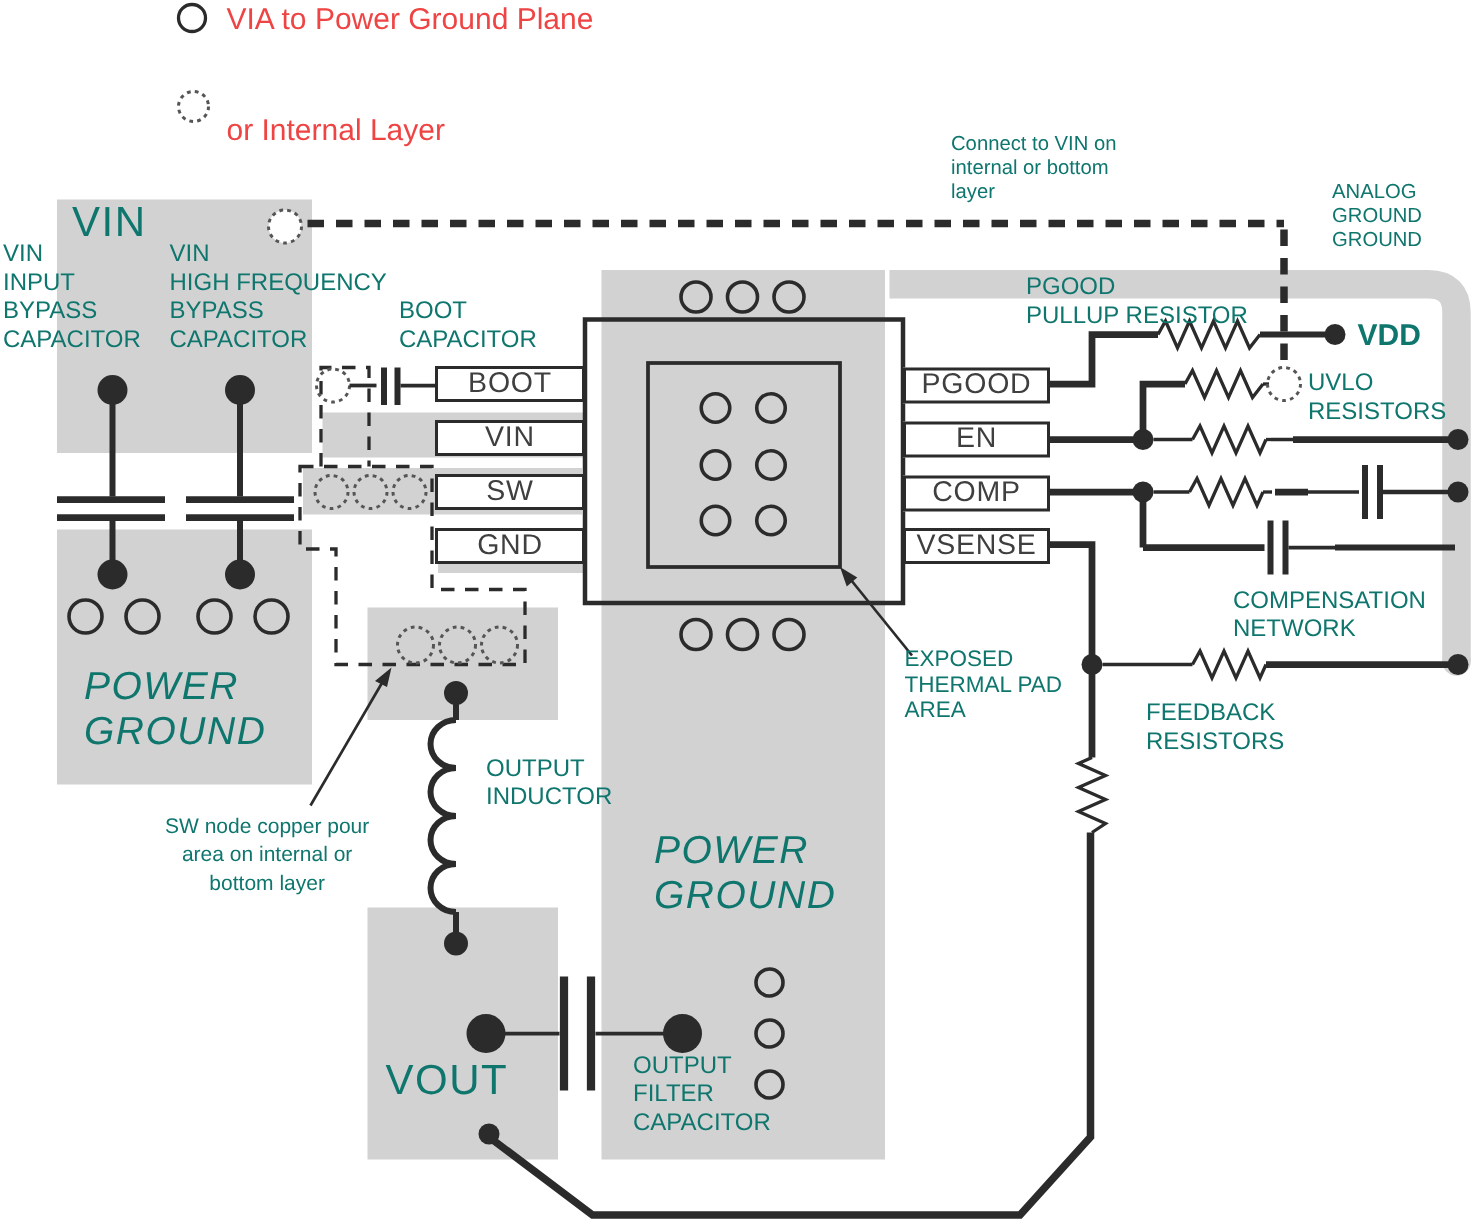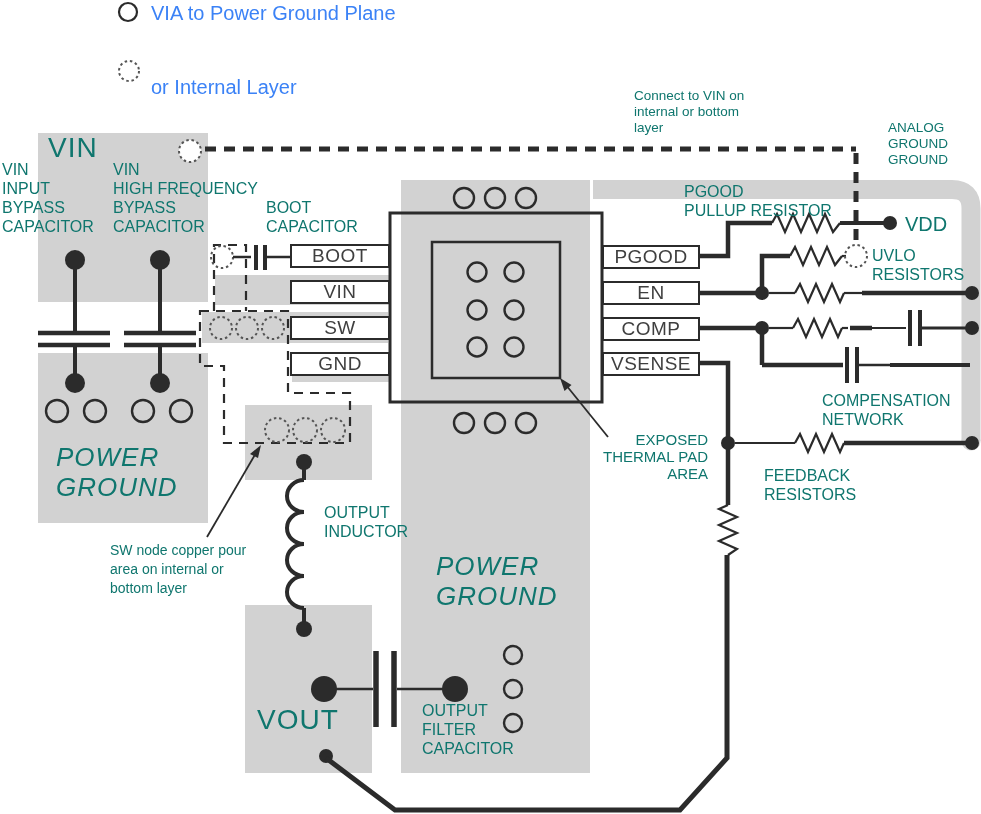--- a/index.html
+++ b/index.html
@@ -11,26 +11,26 @@
   #wires{position:absolute;left:0;top:0;z-index:2;}
   .pin{
     position:absolute;z-index:3;box-sizing:border-box;width:100px;height:24px;
     background:#ffffff;border:2.5px solid #2b2b2b;color:#3f3f3f;
     display:flex;align-items:center;justify-content:center;
     font-size:19px;letter-spacing:.5px;
   }
   .pin.right{width:98px;}
   .lbl{position:absolute;z-index:4;color:#0f766e;white-space:nowrap;}
   .t13{font-size:13.5px;line-height:16px;}
-  .t15{font-size:15px;line-height:17px;text-align:right;}
+  .t15{font-size:15px;line-height:17px;}
   .t16{font-size:16px;line-height:19px;}
   .t20{font-size:20px;line-height:24px;}
   .t26{font-size:26px;line-height:30px;letter-spacing:1px;font-style:italic;}
   .t28{font-size:28px;line-height:32px;letter-spacing:1px;}
-  .leg{font-size:20px;line-height:24px;color:#3b82f6;}
+  .leg{font-size:20px;line-height:24px;color:#ef4444;}
 </style>
 </head>
 <body>
 
 <div id="canvas">
 
   <div class="gray" style="left:38px;top:133px;width:170px;height:169px;"></div>
   <div class="gray" style="left:38px;top:353px;width:170px;height:170px;"></div>
   <div class="gray" style="left:215px;top:275px;width:175px;height:30px;"></div>
   <div class="gray" style="left:202px;top:312px;width:186px;height:31px;"></div>
@@ -259,39 +259,39 @@
   </div>
   <div class="lbl t13" style="left:888px;top:120px;">
     <div>ANALOG</div>
       <div>GROUND</div>
       <div>GROUND</div>
   </div>
   <div class="lbl t16" style="left:684px;top:182px;">
     <div>PGOOD</div>
       <div>PULLUP RESISTOR</div>
   </div>
-  <div class="lbl t20" style="left:905px;top:212px;">VDD</div>
+  <div class="lbl t20" style="left:905px;top:212px;font-weight:bold;">VDD</div>
   <div class="lbl t16" style="left:872px;top:246px;">
     <div>UVLO</div>
       <div>RESISTORS</div>
   </div>
   <div class="lbl t16" style="left:822px;top:391px;">
     <div>COMPENSATION</div>
       <div>NETWORK</div>
   </div>
   <div class="lbl t16" style="left:764px;top:466px;">
     <div>FEEDBACK</div>
       <div>RESISTORS</div>
   </div>
   <div class="lbl t15" style="left:603px;top:431px;">
     <div>EXPOSED</div>
       <div>THERMAL PAD</div>
       <div>AREA</div>
   </div>
-  <div class="lbl t13" style="left:110px;top:541px;font-size:14px;line-height:19px;">
+  <div class="lbl t13" style="left:110px;top:541px;font-size:14px;line-height:19px;text-align:center;">
     <div>SW node copper pour</div>
       <div>area on internal or</div>
       <div>bottom layer</div>
   </div>
   <div class="lbl t16" style="left:324px;top:503px;">
     <div>OUTPUT</div>
       <div>INDUCTOR</div>
   </div>
   <div class="lbl t16" style="left:422px;top:701px;">
     <div>OUTPUT</div>

